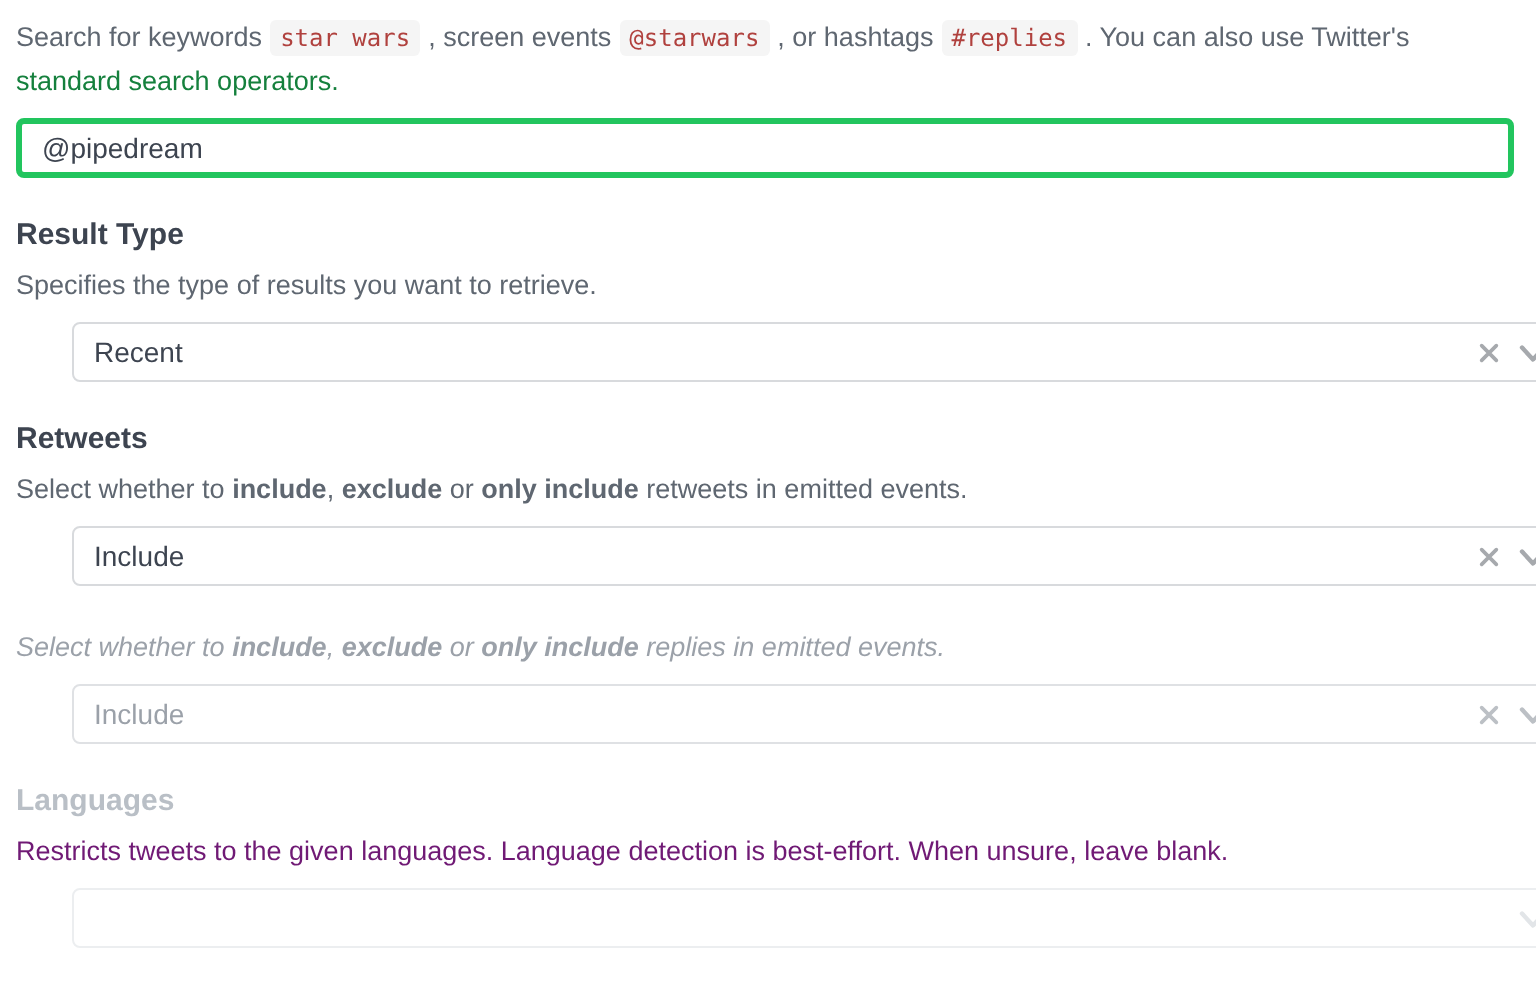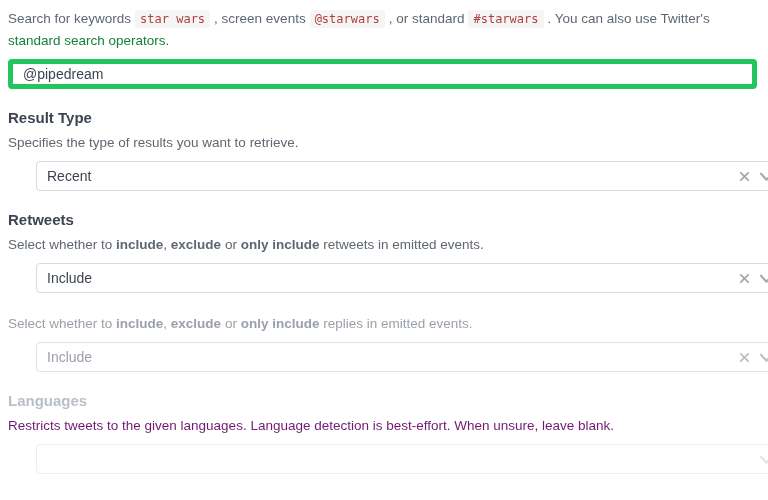--- a/index.html
+++ b/index.html
@@ -33,21 +33,21 @@
     background: #f5f5f5;
     border-radius: 3px;
     padding: 2px 5px;
     margin: 17px 4px;
     white-space: nowrap;
   }
   .link { color: #15803d; text-decoration: none; cursor: pointer; }
   .text-input {
     width: 100%;
     height: 30px;
-    border: 5px solid #22c55e;
+    border: 3px solid #22c55e;
     border-radius: 4px;
     padding: 0 10px;
     font-family: inherit;
     font-size: 14px;
     color: #3d4450;
     background: #fff;
     outline: none;
   }
   .select {
     width: 100%;
@@ -60,38 +60,38 @@
     align-items: center;
     justify-content: space-between;
     cursor: pointer;
     margin-left: 28px;
   }
   .select-value { font-size: 14px; color: #3d4450; }
   .select-icons { display: flex; align-items: center; gap: 9px; color: #a6a9ad; }
   .select-icons svg { display: block; }
 
   
-  .field.dim .field-desc { color: #9ba1a9; }
+  .field.dim .field-desc { color: #9ba1a9; font-style: italic; }
   .field.dim .select { border-color: #dfe1e4; }
   .field.dim .select-value { color: #9ba1a9; }
   .field.dim .select-icons { color: #bcc0c5; }
 
   
   .field.disabled .field-label { color: #b9bfc6; }
   .field.disabled .field-desc { color: #701a75; }
   .field.disabled .select { border-color: #eceef0; cursor: default; }
   .field.disabled .select-icons { color: #e2e5e8; }
 </style>
 </head>
 <body>
 
 <div class="form">
 
   <section class="field">
-    <p class="field-desc"><span>Search for keywords</span><code class="chip">star wars</code><span>, screen events</span><code class="chip">@starwars</code><span>, or standard</span><code class="chip">#starwars</code><span>. You can also use Twitter's </span><a class="link">standard search operators.</a></p>
+    <p class="field-desc"><span>Search for keywords</span><code class="chip">star wars</code><span>, screen events</span><code class="chip">@starwars</code><span>, or hashtags</span><code class="chip">#replies</code><span>. You can also use Twitter's </span><a class="link">standard search operators.</a></p>
     <input class="text-input" type="text" value="@pipedream" style="">
   </section>
 
   <section class="field">
     <h3 class="field-label">Result Type</h3>
     <p class="field-desc">Specifies the type of results you want to retrieve.</p>
     <div class="select">
       <span class="select-value">Recent</span>
       <span class="select-icons">
         <svg width="11" height="11" viewBox="0 0 12 12">

